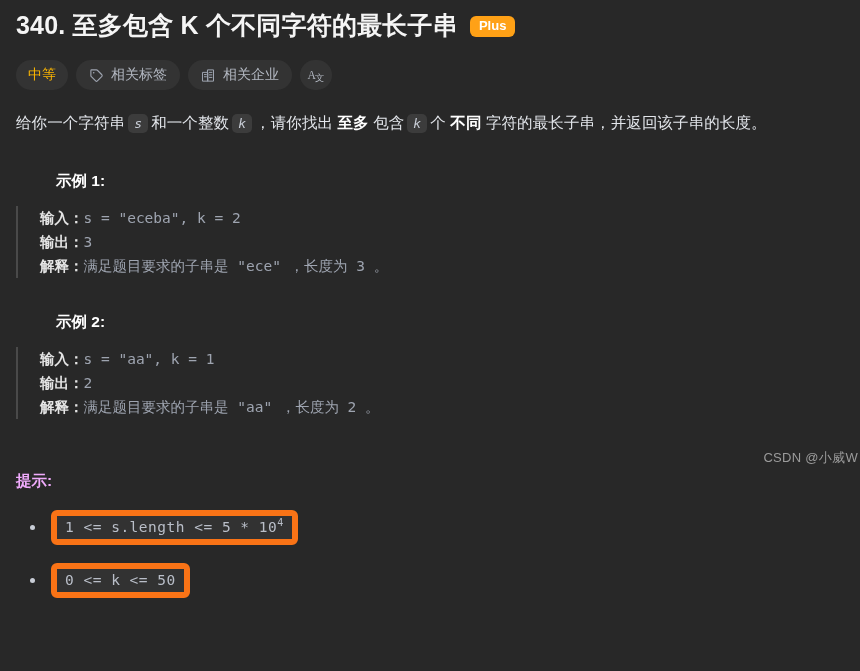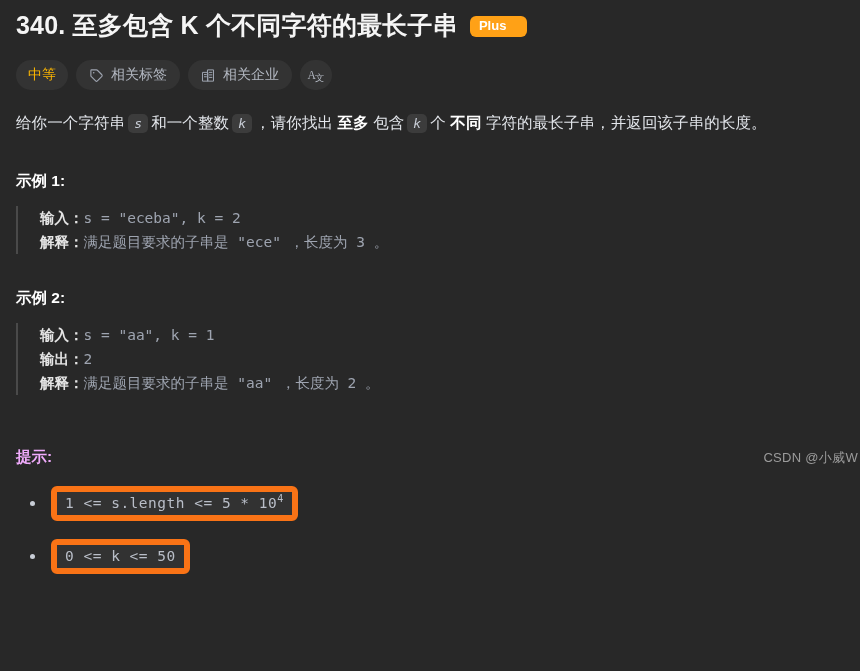--- a/index.html
+++ b/index.html
@@ -37,21 +37,21 @@
     letter-spacing: 0.2px;
     line-height: 34px;
     white-space: nowrap;
   }
   .plus-badge {
     background: #ffa116;
     color: #ffffff;
     font-size: 13px;
     font-weight: bold;
     border-radius: 6px;
-    padding: 3px 21px 4px 9px;
+    padding: 3px 9px 4px 9px;
     line-height: 14px;
     display: inline-block;
     position: relative;
     top: 1px;
   }
 
   
   .meta-row {
     display: flex;
     align-items: flex-end;
@@ -103,20 +103,21 @@
     margin: 0 3px;
   }
 
   
   .example-heading {
     font-size: 15.5px;
     font-weight: bold;
     color: #ffffff;
     margin-top: 34px;
     margin-bottom: 0;
+    margin-left: 40px;
   }
   .example-block {
     border-left: 2px solid #4a4a4a;
     margin-top: 14px;
     padding-left: 22px;
   }
   .example-line {
     font-family: "DejaVu Sans Mono", "Liberation Mono", monospace;
     font-size: 14.5px;
     line-height: 24px;
@@ -232,20 +233,21 @@
 
   </div>
 
   <div class="desc">
     <span>给你一个字符串</span><code class="chip">s</code><span>和一个整数</span><code class="chip">k</code><span>，请你找出</span> <b>至多</b> <span>包含</span><code class="chip">k</code><span>个</span> <b>不同</b> <span>字符的最长子串，并返回该子串的长度。</span>
   </div>
 
   <div class="example-heading">示例 1:</div>
   <div class="example-block">
     <div class="example-line"><span class="lbl">输入：</span><span>s = "eceba", k = 2</span></div>
+    <div class="example-line"><span class="lbl">输出：</span><span>3</span></div>
     <div class="example-line"><span class="lbl">解释：</span><span>满足题目要求的子串是 "ece" ，长度为 3 。</span></div>
   </div>
 
   <div class="example-heading">示例 2:</div>
   <div class="example-block">
     <div class="example-line"><span class="lbl">输入：</span><span>s = "aa", k = 1</span></div>
     <div class="example-line"><span class="lbl">输出：</span><span>2</span></div>
     <div class="example-line"><span class="lbl">解释：</span><span>满足题目要求的子串是 "aa" ，长度为 2 。</span></div>
   </div>
 

